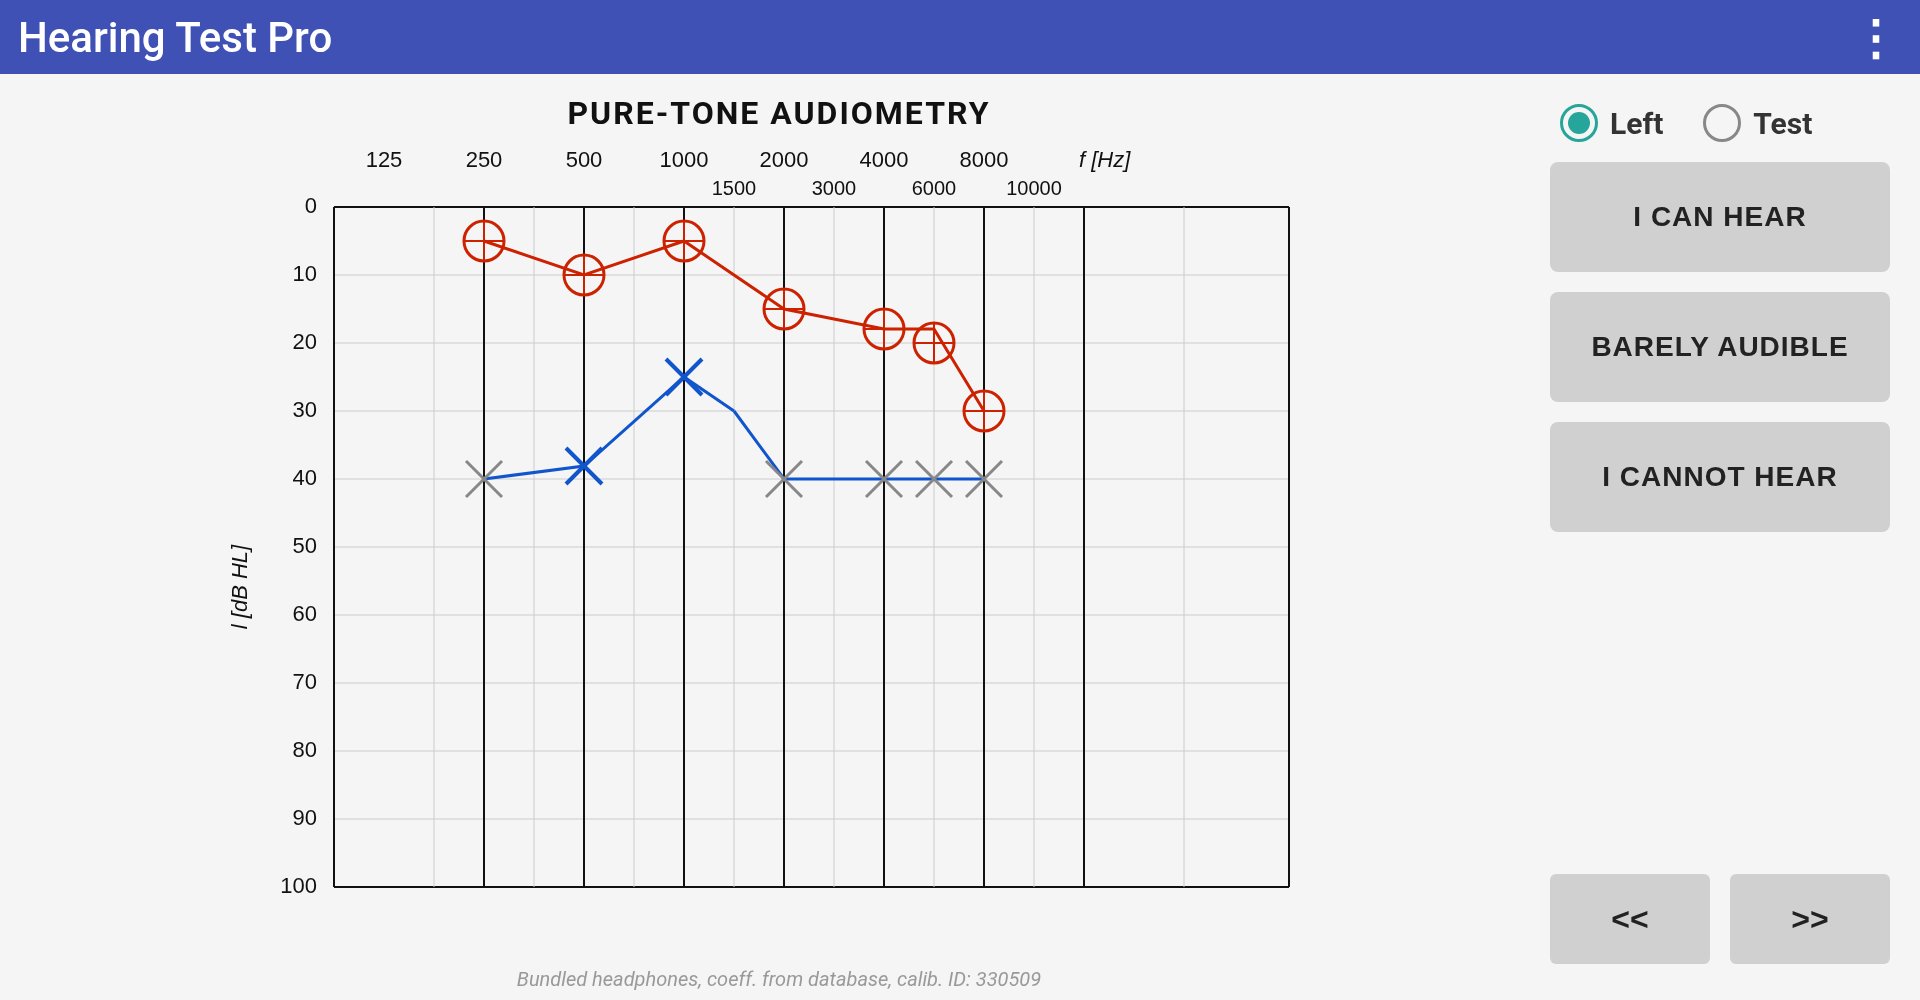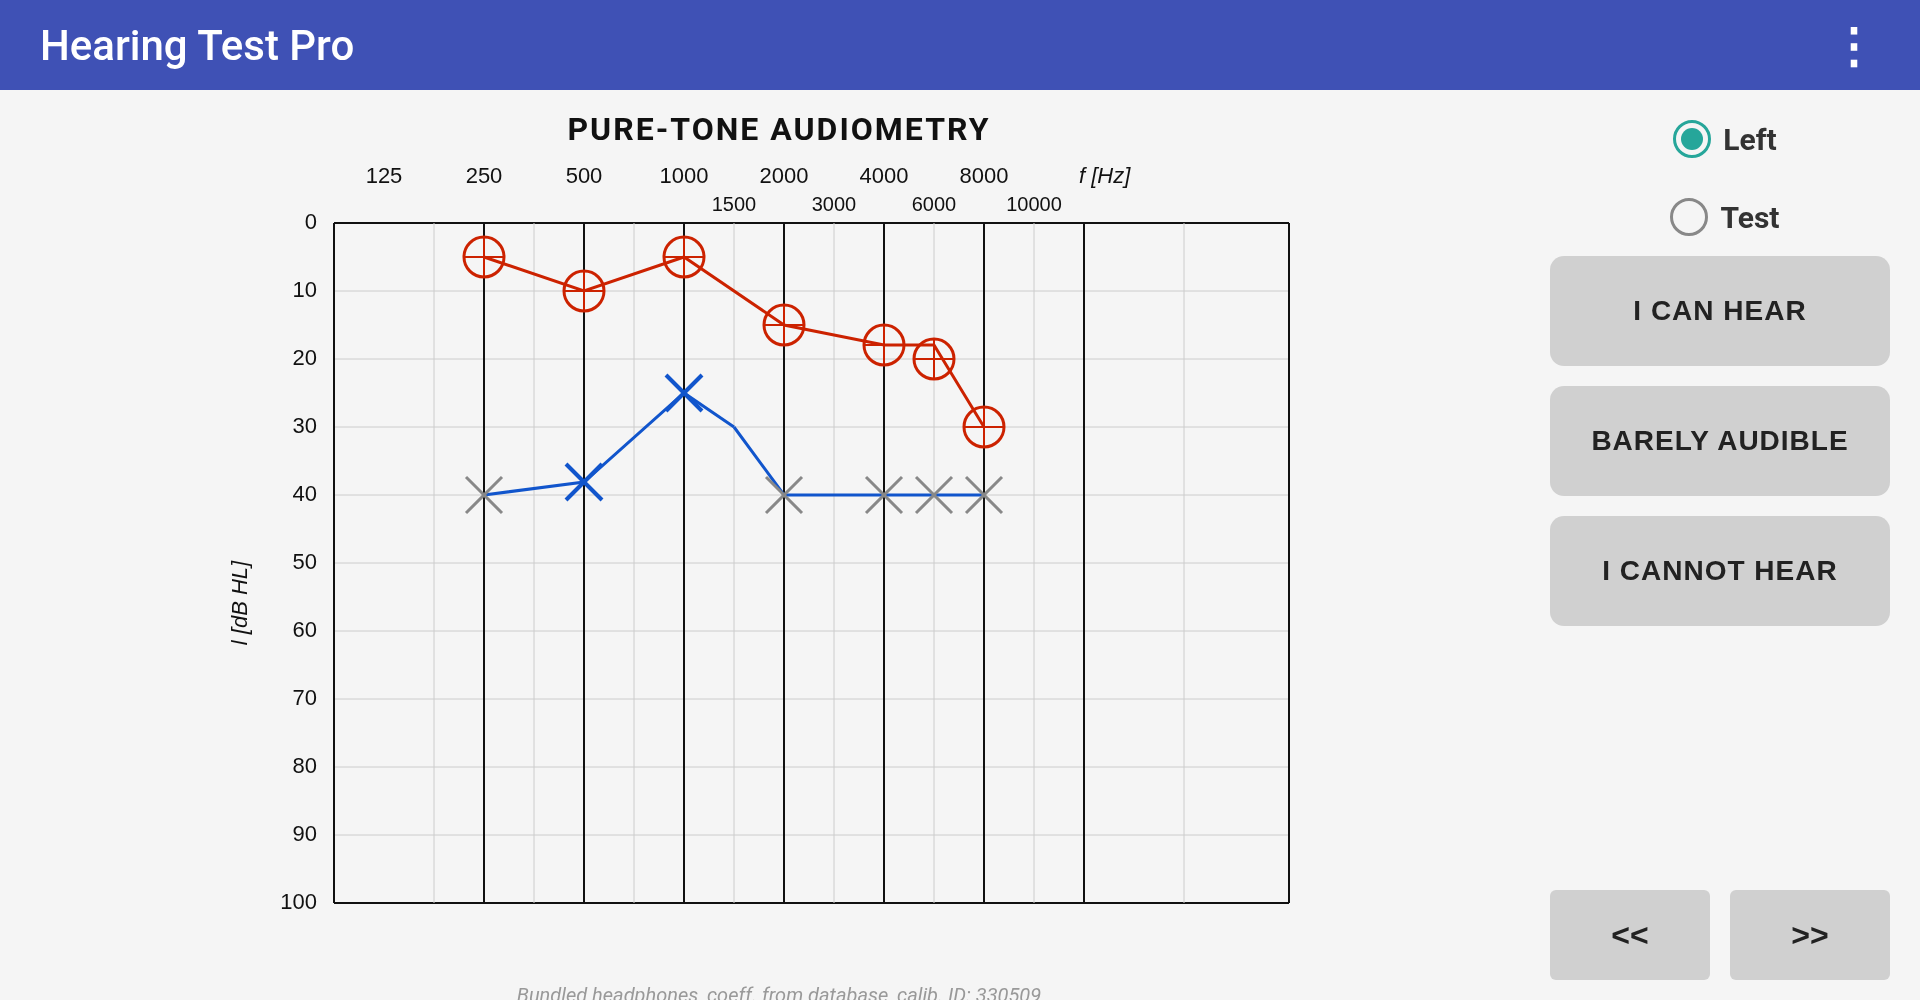--- a/index.html
+++ b/index.html
@@ -7,25 +7,25 @@
       font-family: 'Roboto', Arial, sans-serif;
       background: #f5f5f5;
       width: 1920px;
       height: 1000px;
       overflow: hidden;
     }
 
     
     .header {
       background: #3f51b5;
-      height: 90px;
+      height: 74px;
       display: flex;
       align-items: center;
       justify-content: space-between;
-      padding: 0 40px;
+      padding: 0 18px;
       gap: 16px;
     }
     .header-title {
       color: white;
       font-size: 42px;
       font-weight: 500;
     }
     .header-menu {
       color: white;
       font-size: 48px;
@@ -70,21 +70,21 @@
       width: 340px;
       display: flex;
       flex-direction: column;
       gap: 20px;
       padding-top: 10px;
     }
 
     
     .ear-selector {
       display: flex;
-      flex-direction: column;
+      flex-direction: row;
       align-items: center;
       gap: 40px;
       justify-content: flex-start;
       padding-left: 10px;
     }
 
     .ear-option {
       display: flex;
       align-items: center;
       gap: 12px;
@@ -116,21 +116,21 @@
     .ear-label {
       font-size: 30px;
       font-weight: bold;
       color: #333;
     }
 
     
     .action-btn {
       background: #d0d0d0;
       border: none;
-      border-radius: 14px;
+      border-radius: 8px;
       height: 110px;
       font-size: 28px;
       font-weight: bold;
       letter-spacing: 1px;
       color: #222;
       cursor: pointer;
       width: 100%;
       display: flex;
       align-items: center;
       justify-content: center;

